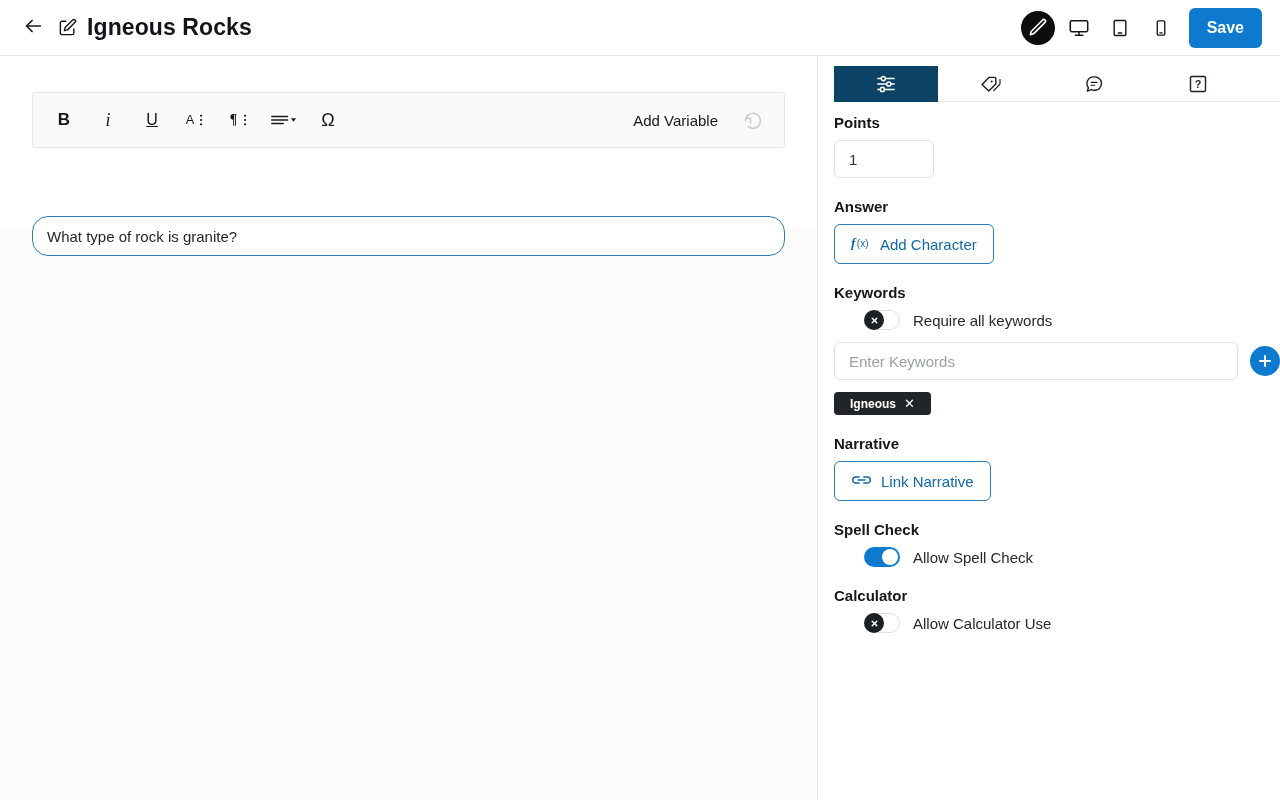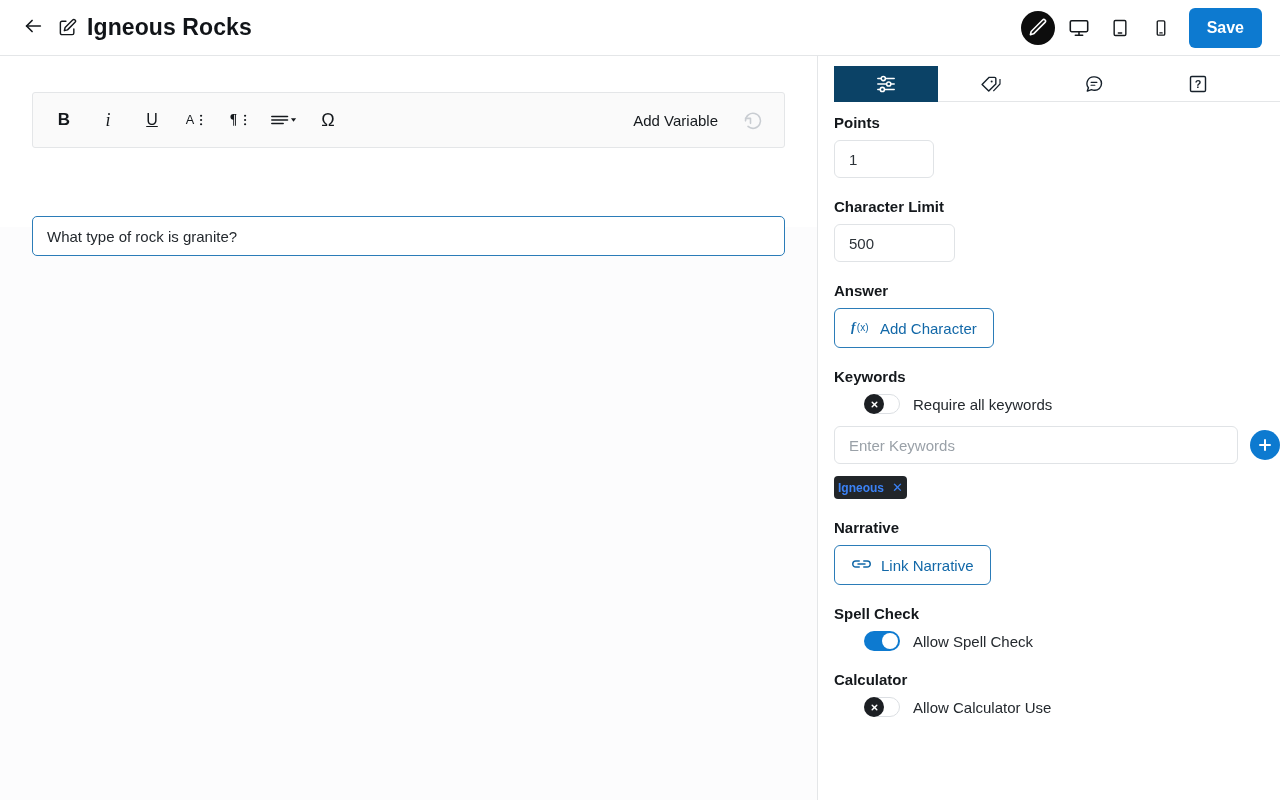--- a/index.html
+++ b/index.html
@@ -79,21 +79,21 @@
     padding: 4px 6px; white-space: nowrap;
   }
   .undo-btn {
     width: 34px; height: 34px; margin: 0 14px 0 12px;
     display: flex; align-items: center; justify-content: center;
     cursor: pointer; color: #c9cdd2;
   }
 
   .question-field {
     position: absolute; left: 32px; top: 160px; width: 753px; height: 40px;
-    border: 1px solid #2b7cb8; border-radius: 5px;
+    border: 1px solid #2b7cb8; border-radius: 16px;
     background: #ffffff;
     display: flex; align-items: center;
     padding: 0 14px;
     font-size: 15px; color: #24292e;
   }
 
   
   .right-pane {
     position: absolute; left: 819px; top: 56px; width: 461px; height: 744px;
     background: #ffffff;
@@ -159,22 +159,22 @@
   .kw-input::placeholder { color: #9aa1a8; }
   .kw-add {
     width: 30px; height: 30px; border-radius: 50%; background: #0d7ad0;
     color: #fff; border: none; cursor: pointer;
     display: flex; align-items: center; justify-content: center;
     font-size: 20px; line-height: 1; flex: none;
   }
   .chips { margin-top: 12px; display: flex; gap: 8px; flex-wrap: wrap; }
   .chip {
     display: inline-flex; align-items: center; gap: 8px;
-    background: #212529; color: #3b82f6;
-    border-radius: 4px; padding: 4px 4px;
+    background: #212529; color: #ffffff;
+    border-radius: 4px; padding: 4px 16px;
     font-size: 12px; font-weight: 700;
   }
   .chip-x { cursor: pointer; font-weight: 400; font-size: 13px; }
 </style>
 </head>
 <body>
 
 <div class="topbar">
   <div class="back-btn">
     <span>
@@ -316,26 +316,20 @@
 
   <div class="panel-body">
 
     <div class="sec">
       <div class="sec-label">Points</div>
       <div class="num-input points">
         <span>1</span>
       </div>
     </div>
 
-    <div class="sec">
-      <div class="sec-label">Character Limit</div>
-      <div class="num-input charlimit">
-        <span>500</span>
-      </div>
-    </div>
 
     <div class="sec">
       <div class="sec-label">Answer</div>
       <div class="outline-btn">
         <span>
           <svg width="20" height="18" viewBox="0 0 24 20">
             <text x="0" y="15" font-family="Liberation Serif, serif" font-style="italic" font-weight="700" font-size="16" fill="#1268a8">f</text>
             <text x="7" y="15" font-family="Liberation Sans, sans-serif" font-size="12" fill="#1268a8">(x)</text>
           </svg>
         </span>

